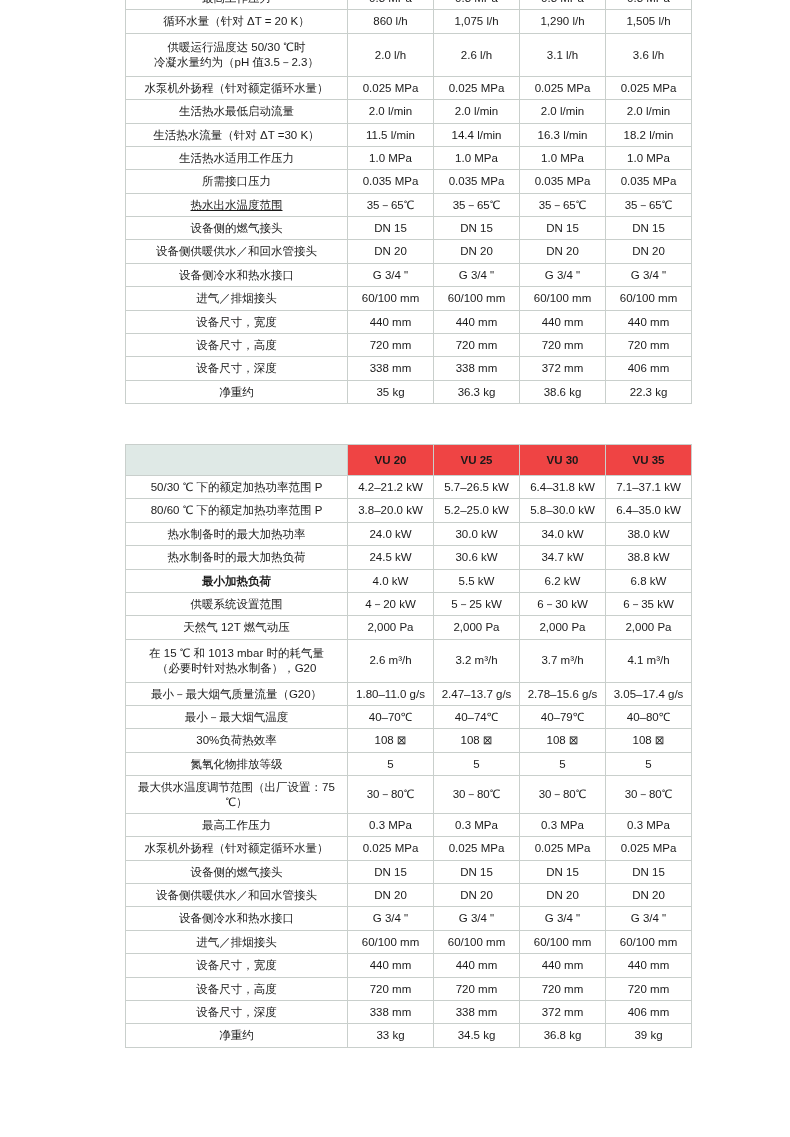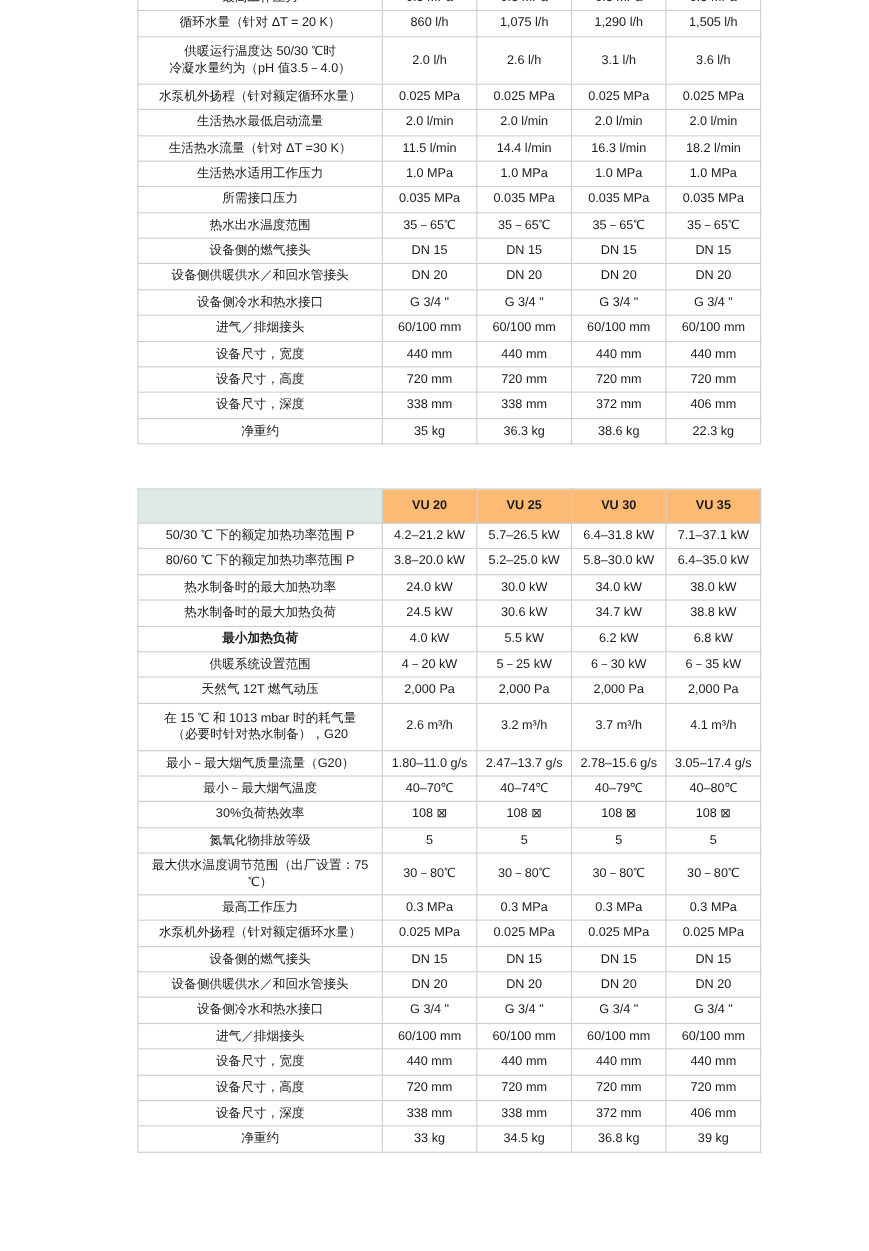--- a/index.html
+++ b/index.html
@@ -44,21 +44,21 @@
     color: #1a1a1a;
   }
   table.spec td.label {
     width: 209px;
     padding: 4px 6px;
   }
   table.spec td.val {
     width: 81px;
   }
   table.spec tr.header td {
-    background: #fdba74;
+    background: #ef4444;
     font-weight: bold;
     height: 22px;
   }
   table.spec tr.header td.label {
     background: #dfe9e6;
   }
   table.spec td.two-line {
     line-height: 1.25;
   }
   .row-tall td { height: 34px; }
@@ -80,21 +80,21 @@
           </tr>
           <tr>
             <td class="label" style="white-space: pre-line;">循环水量（针对 ΔT = 20 K）</td>
             <td class="val nowrap">860 l/h</td>
             <td class="val nowrap">1,075 l/h</td>
             <td class="val nowrap">1,290 l/h</td>
             <td class="val nowrap">1,505 l/h</td>
           </tr>
           <tr class="row-tall">
             <td class="label two-line" style="white-space: pre-line;">供暖运行温度达 50/30 ℃时
-冷凝水量约为（pH 值3.5－4.0）</td>
+冷凝水量约为（pH 值3.5－2.3）</td>
             <td class="val nowrap">2.0 l/h</td>
             <td class="val nowrap">2.6 l/h</td>
             <td class="val nowrap">3.1 l/h</td>
             <td class="val nowrap">3.6 l/h</td>
           </tr>
           <tr>
             <td class="label" style="white-space: pre-line;">水泵机外扬程（针对额定循环水量）</td>
             <td class="val nowrap">0.025 MPa</td>
             <td class="val nowrap">0.025 MPa</td>
             <td class="val nowrap">0.025 MPa</td>
@@ -122,21 +122,21 @@
             <td class="val nowrap">1.0 MPa</td>
           </tr>
           <tr>
             <td class="label" style="white-space: pre-line;">所需接口压力</td>
             <td class="val nowrap">0.035 MPa</td>
             <td class="val nowrap">0.035 MPa</td>
             <td class="val nowrap">0.035 MPa</td>
             <td class="val nowrap">0.035 MPa</td>
           </tr>
           <tr>
-            <td class="label" style="white-space: pre-line;">热水出水温度范围</td>
+            <td class="label" style="white-space: pre-line; text-decoration: underline;">热水出水温度范围</td>
             <td class="val nowrap">35－65℃</td>
             <td class="val nowrap">35－65℃</td>
             <td class="val nowrap">35－65℃</td>
             <td class="val nowrap">35－65℃</td>
           </tr>
           <tr>
             <td class="label" style="white-space: pre-line;">设备侧的燃气接头</td>
             <td class="val nowrap">DN 15</td>
             <td class="val nowrap">DN 15</td>
             <td class="val nowrap">DN 15</td>

